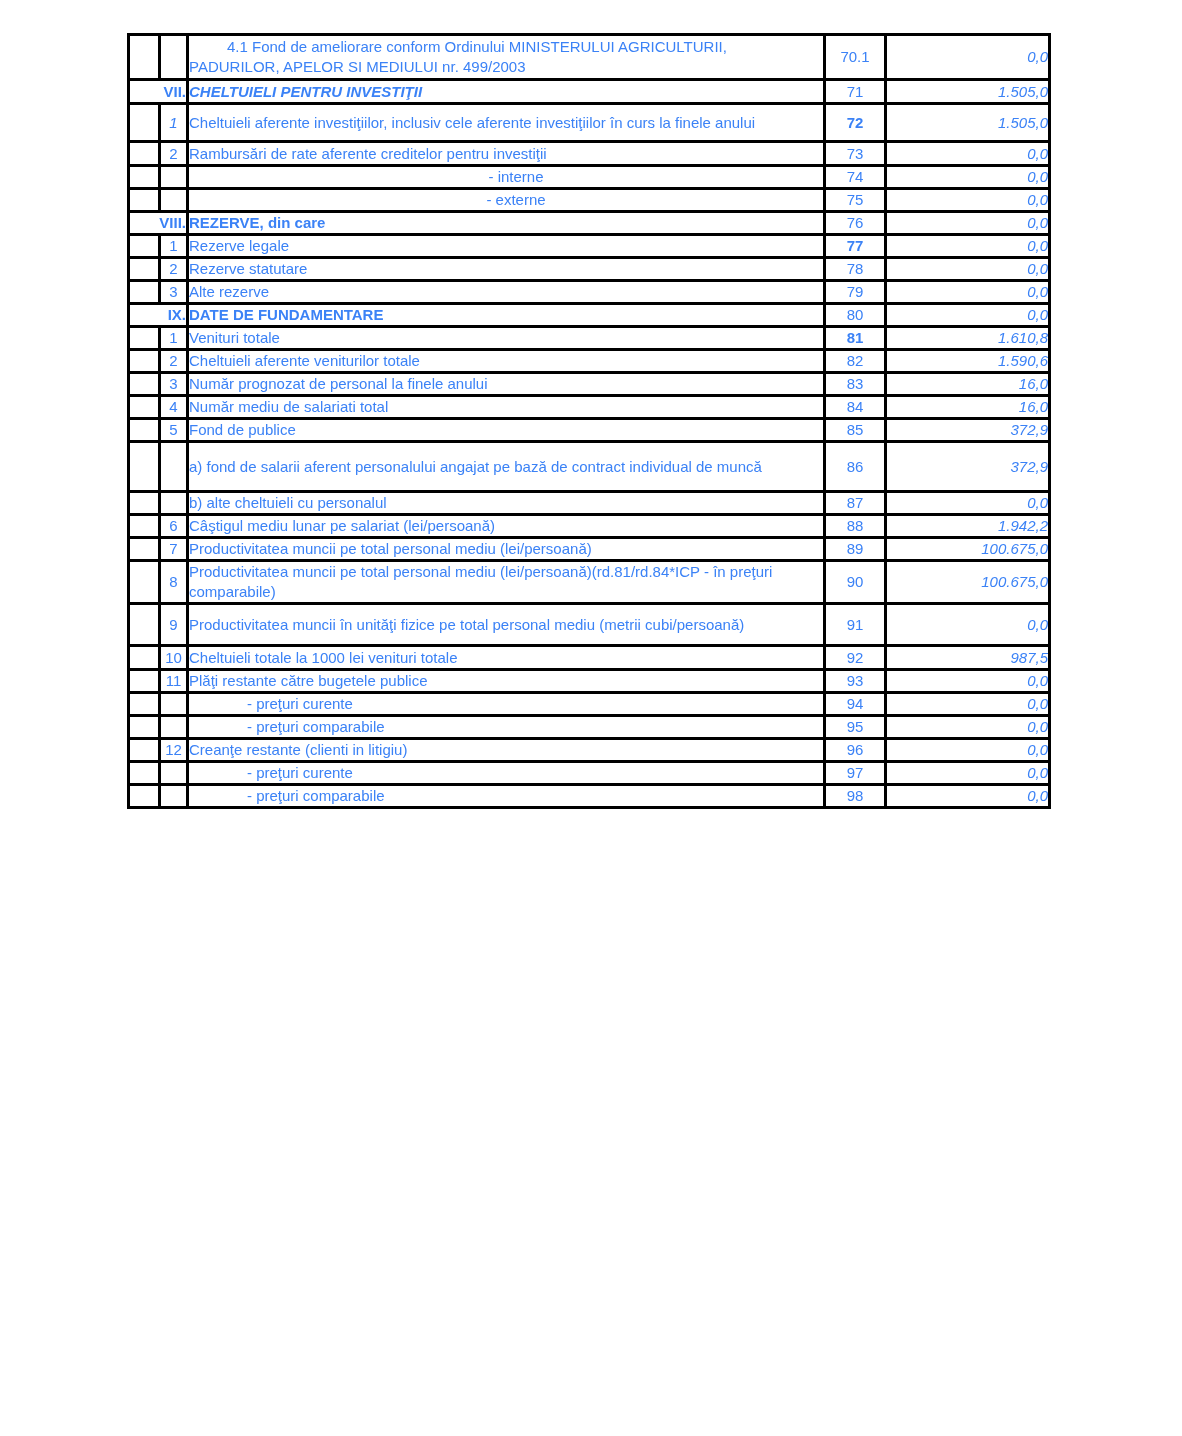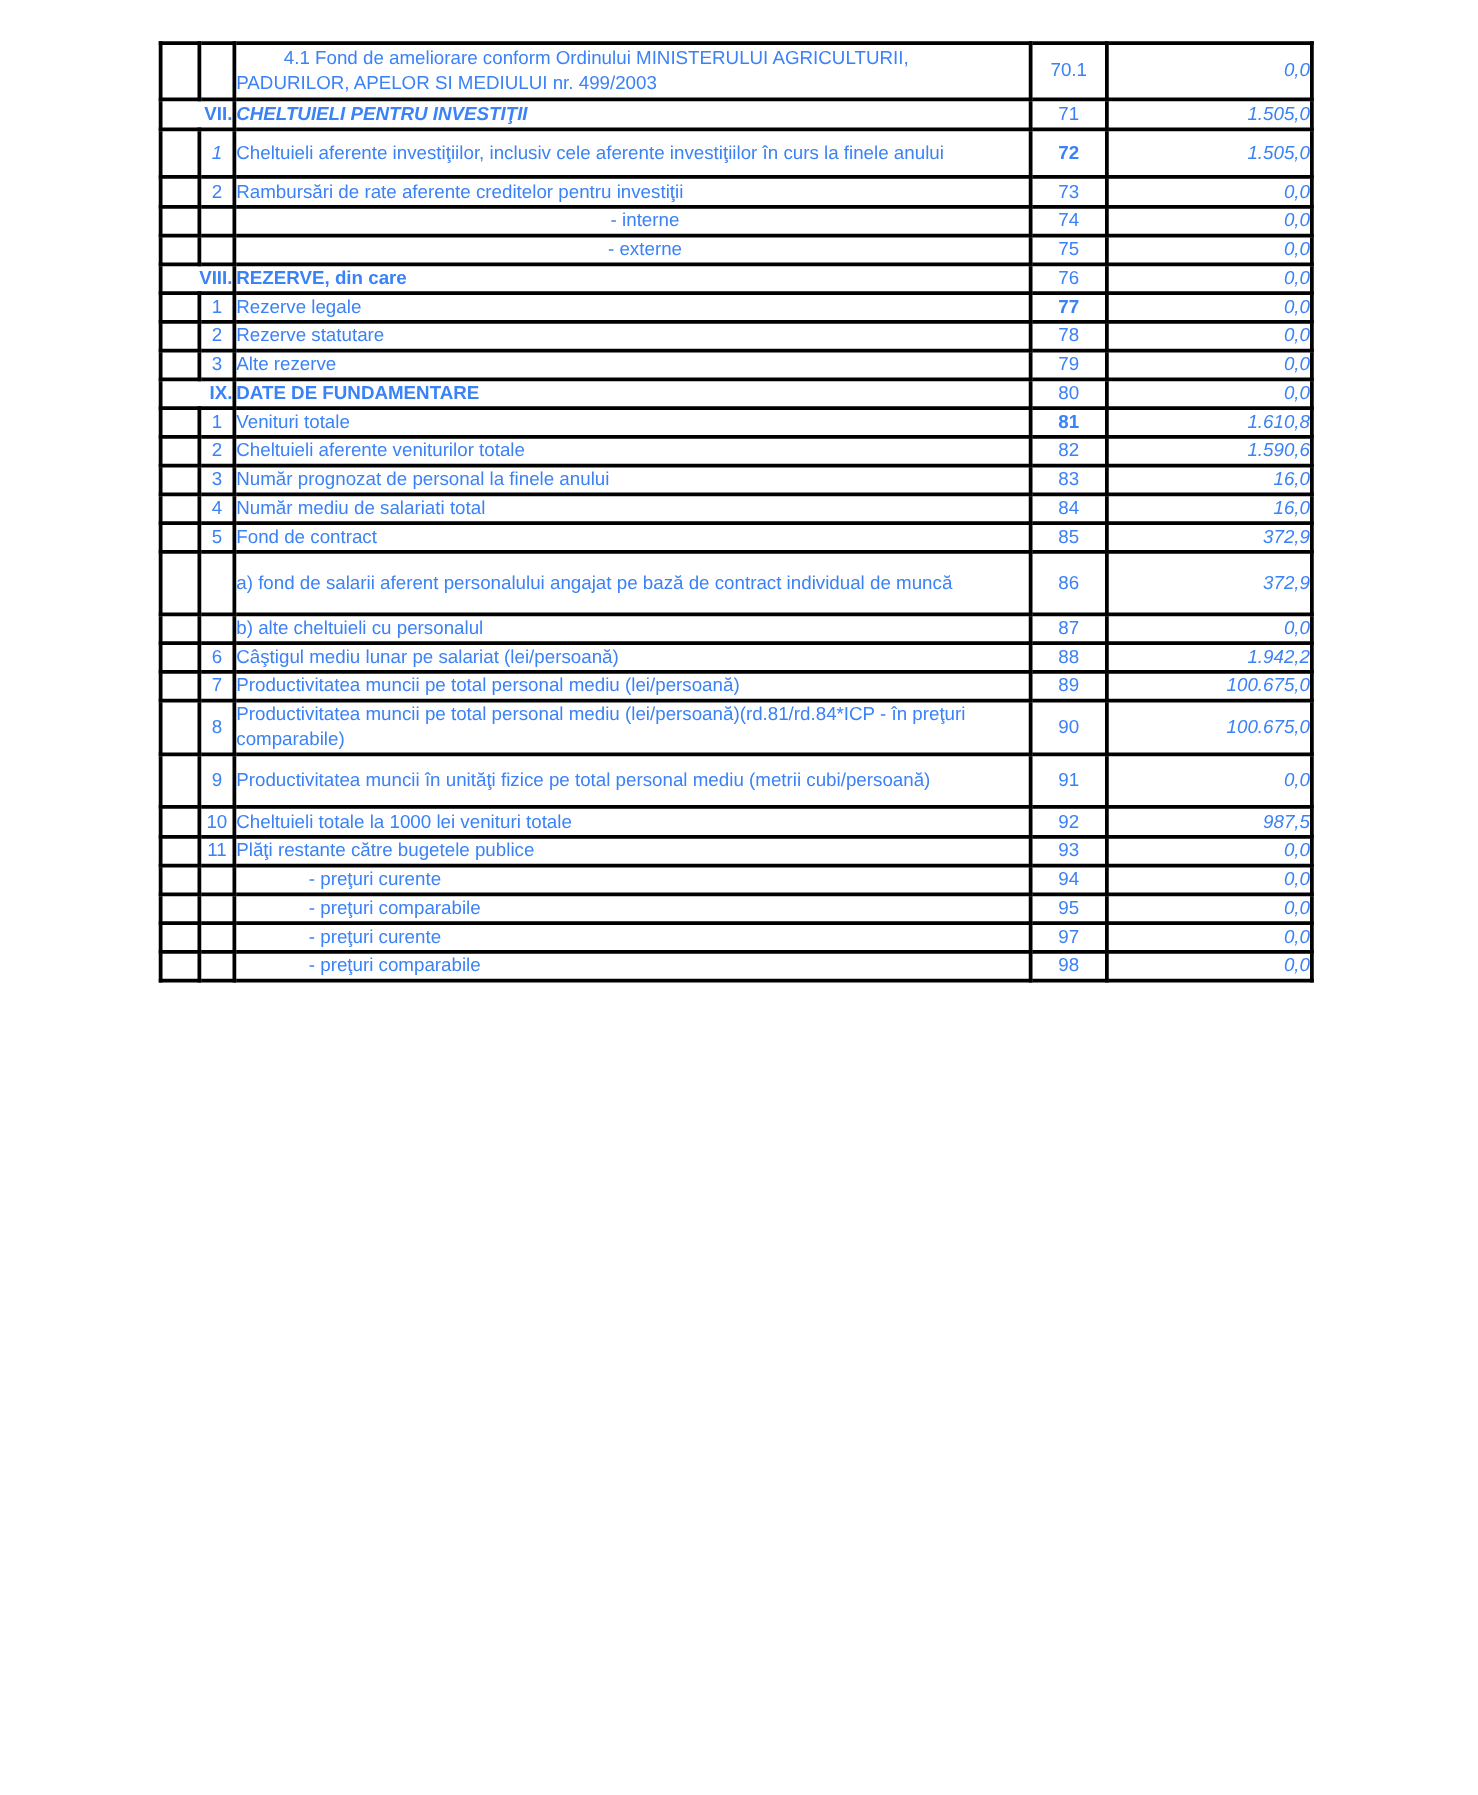--- a/index.html
+++ b/index.html
@@ -170,21 +170,21 @@
         <tr style="height: 22px;">
           <td class="roman"></td>
           <td class="num">4</td>
           <td class="desc">Număr mediu de salariati total</td>
           <td class="rowno">84</td>
           <td class="value">16,0</td>
         </tr>
         <tr style="height: 22px;">
           <td class="roman"></td>
           <td class="num">5</td>
-          <td class="desc">Fond de contract</td>
+          <td class="desc">Fond de publice</td>
           <td class="rowno">85</td>
           <td class="value">372,9</td>
         </tr>
         <tr style="height: 50px;">
           <td class="roman"></td>
           <td class="num"></td>
           <td class="desc">a) fond de salarii aferent personalului angajat pe bază de contract individual de muncă</td>
           <td class="rowno">86</td>
           <td class="value">372,9</td>
         </tr>
@@ -242,20 +242,27 @@
           <td class="num"></td>
           <td class="desc indent2">- preţuri curente</td>
           <td class="rowno">94</td>
           <td class="value">0,0</td>
         </tr>
         <tr style="height: 22px;">
           <td class="roman"></td>
           <td class="num"></td>
           <td class="desc indent2">- preţuri comparabile</td>
           <td class="rowno">95</td>
+          <td class="value">0,0</td>
+        </tr>
+        <tr style="height: 22px;">
+          <td class="roman"></td>
+          <td class="num">12</td>
+          <td class="desc">Creanţe restante (clienti in litigiu)</td>
+          <td class="rowno">96</td>
           <td class="value">0,0</td>
         </tr>
         <tr style="height: 22px;">
           <td class="roman"></td>
           <td class="num"></td>
           <td class="desc indent2">- preţuri curente</td>
           <td class="rowno">97</td>
           <td class="value">0,0</td>
         </tr>
         <tr style="height: 22px;">

